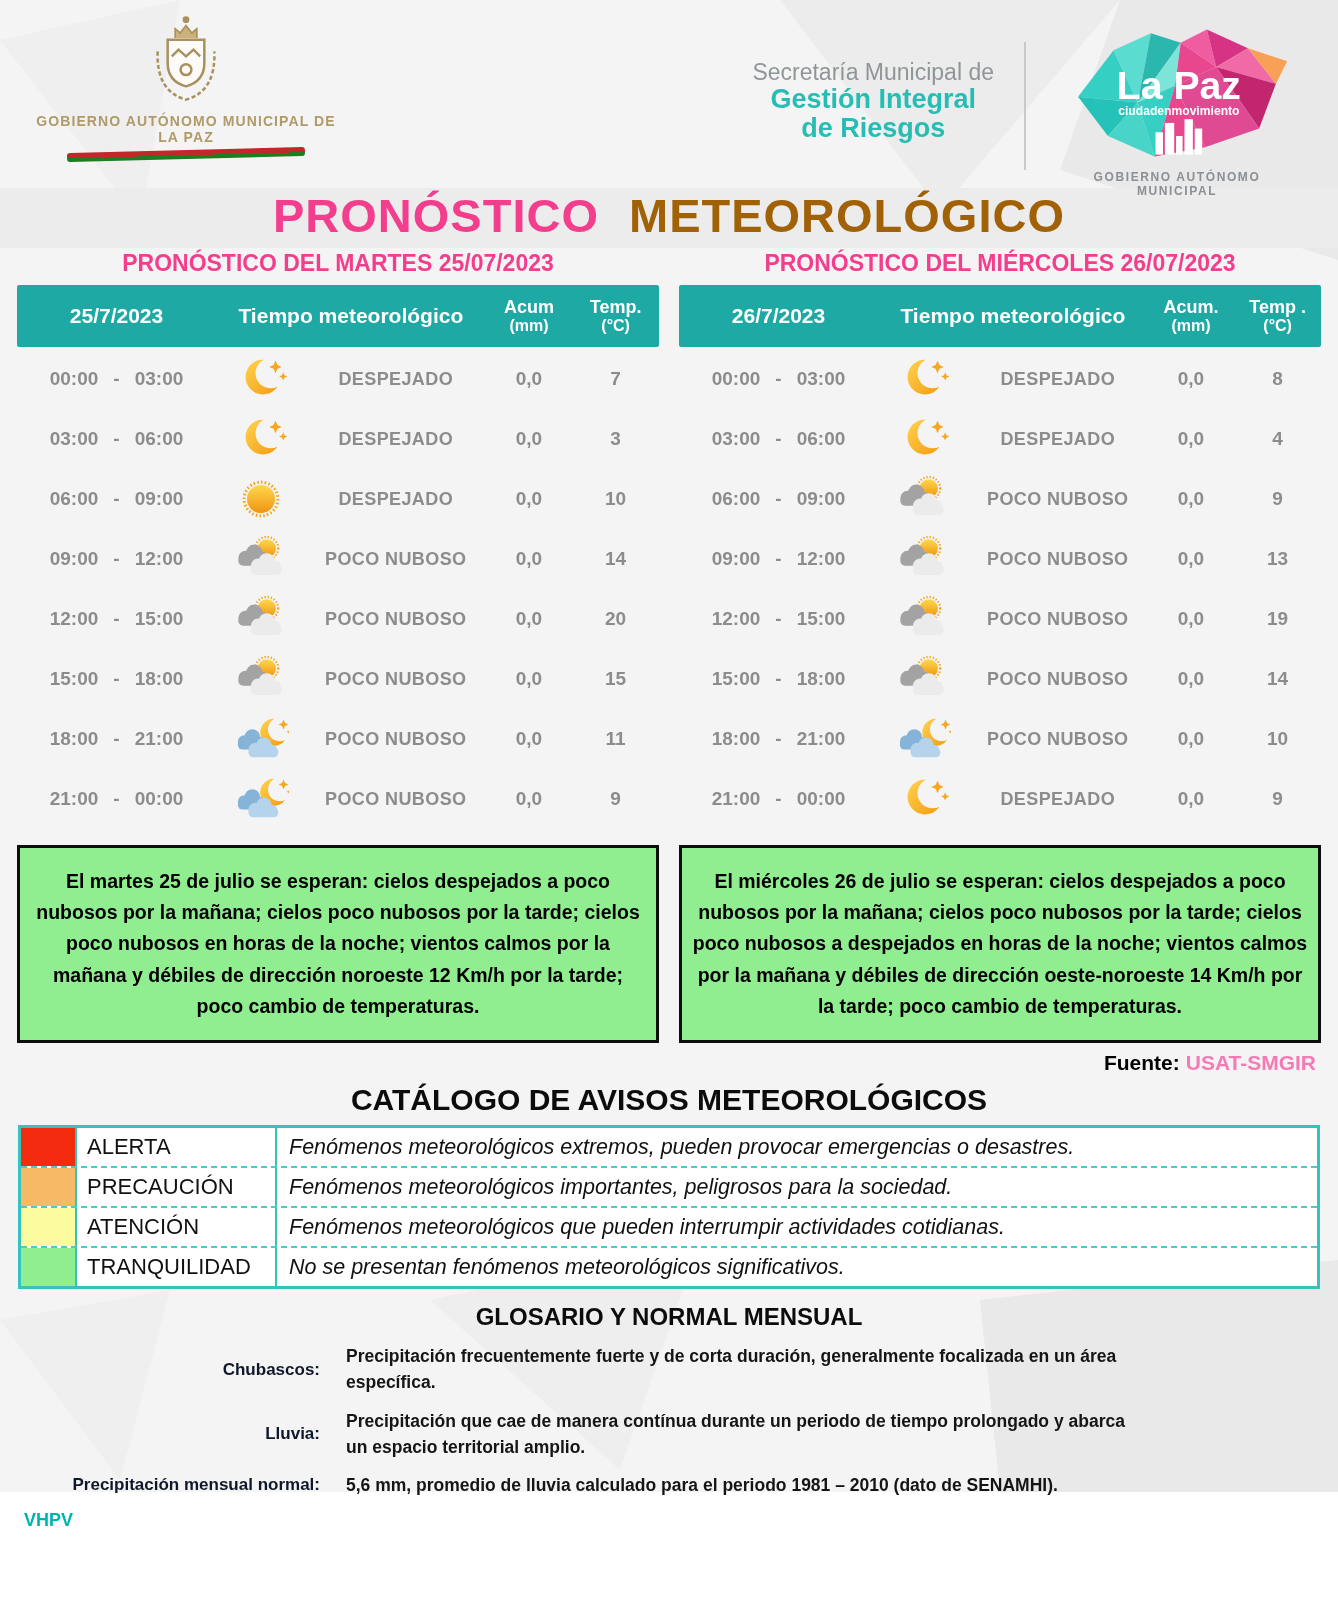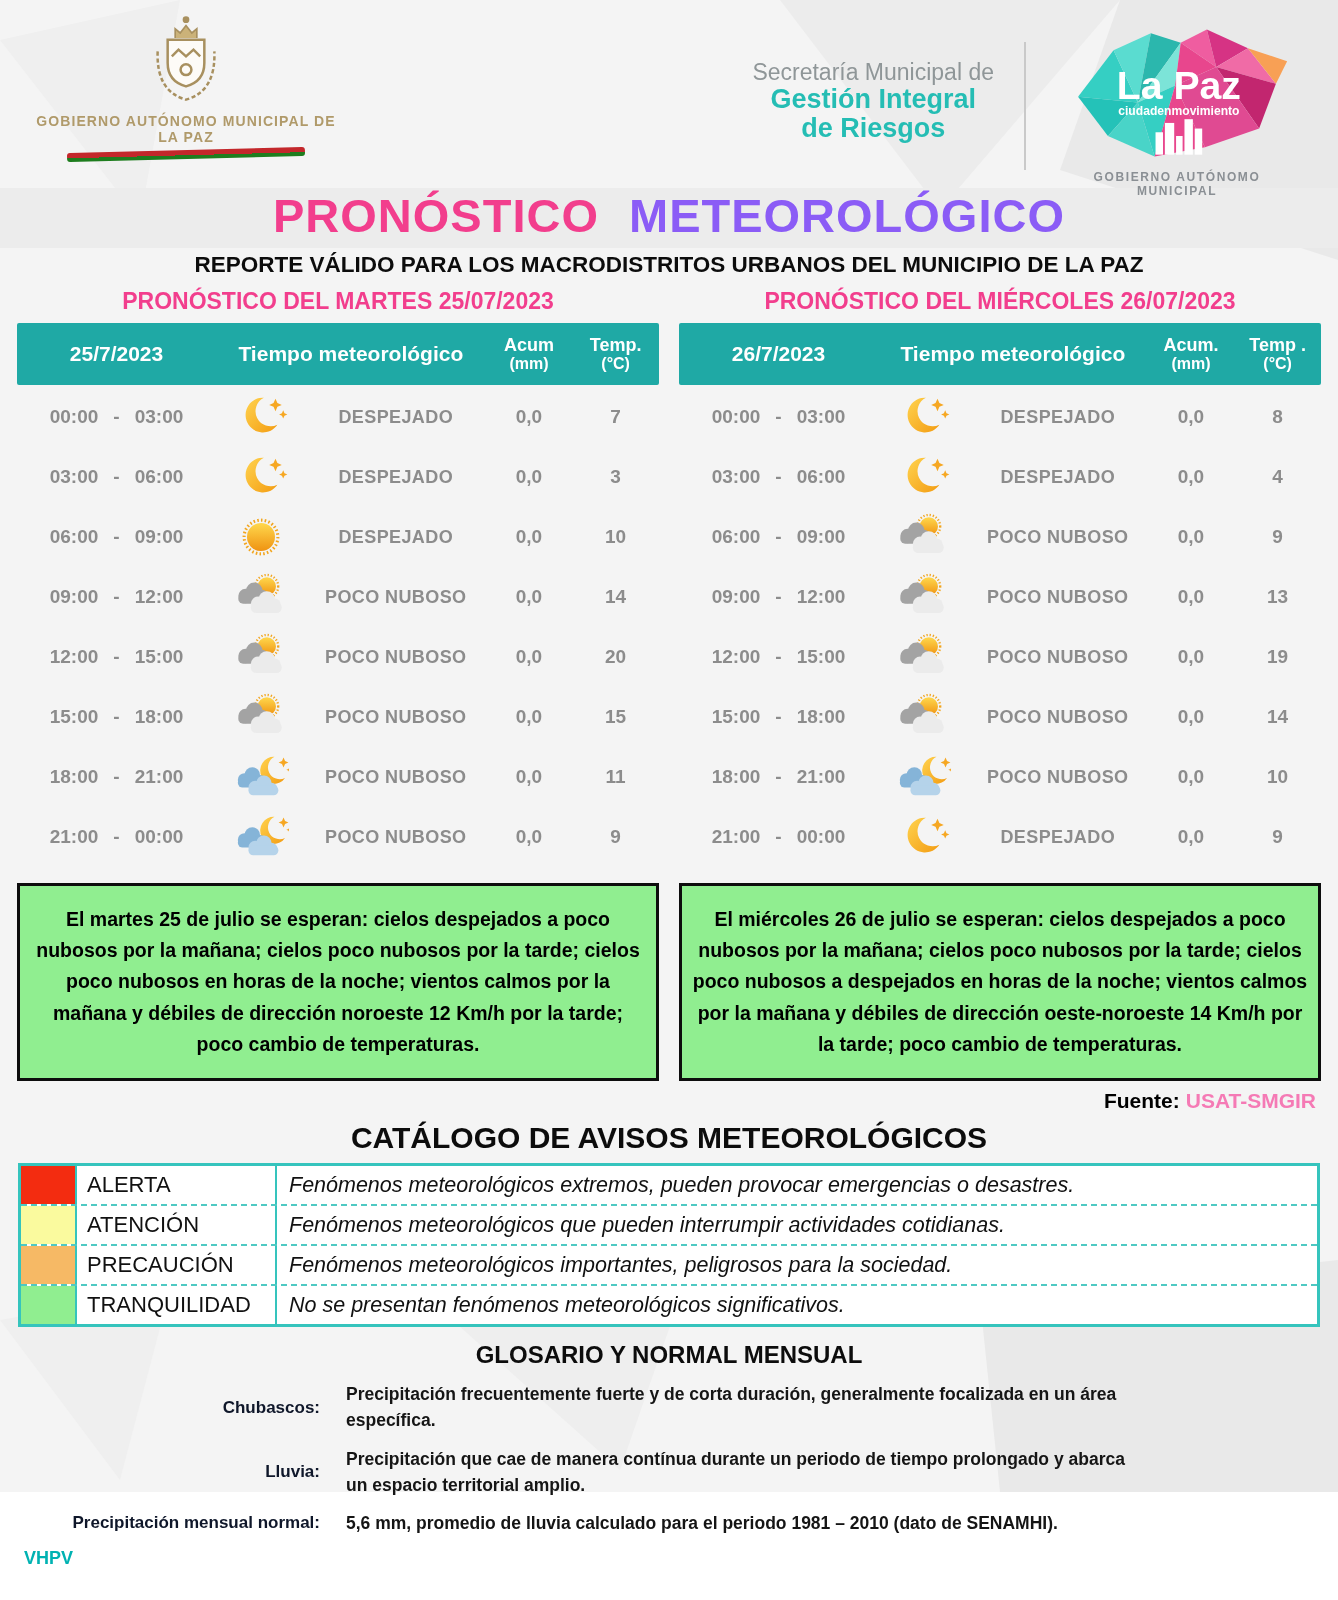--- a/index.html
+++ b/index.html
@@ -21,21 +21,21 @@
   .sec-l1{color:#8f9698;font-size:23px;}
   .sec-l2,.sec-l3{color:#25bdb4;font-weight:bold;font-size:27px;}
   .divider{width:2px;height:128px;background:#c9c9c9;margin:34px 26px 0 30px;}
   .lapaz{width:250px;text-align:center;margin-top:16px;}
   .lapaz-caption{font-size:12px;font-weight:bold;color:#8a8f94;letter-spacing:1.6px;margin-top:2px;}
 
   
   .titlebar{background:#ececec;text-align:center;padding:1px 0 5px;}
   .titlebar h1{margin:0;font-size:47px;font-weight:800;letter-spacing:1px;line-height:1.15;}
   .t-pink{color:#f23e8d;}
-  .t-teal{color:#8b5cf6;margin-left:30px;}
+  .t-teal{color:#a16207;margin-left:30px;}
   .report-subtitle{text-align:center;font-weight:bold;font-size:22.5px;color:#0c0c0c;margin:4px 0 8px;}
 
   
   .cols{display:flex;gap:20px;padding:0 17px;}
   .col{flex:1;min-width:0;}
   .col-heading{color:#f23e8d;font-weight:bold;font-size:23px;text-align:center;padding:2px 0 8px;}
   .thead{display:grid;grid-template-columns:31% 14% 28% 13.5% 13.5%;background:#1fa9a5;color:#fff;
          font-weight:bold;align-items:center;height:62px;text-align:center;border-radius:2px;}
   .th-date{grid-column:1;font-size:21px;}
   .th-weather{grid-column:2 / span 2;font-size:21px;text-align:center;}
@@ -153,21 +153,20 @@
           <text x="122" y="80" text-anchor="middle" font-size="42" font-weight="bold" fill="#ffffff">La Paz</text>
           <text x="122" y="98" text-anchor="middle" font-size="13" font-weight="bold" fill="#ffffff">ciudadenmovimiento</text>
         </svg>
         <div class="lapaz-caption">GOBIERNO AUTÓNOMO MUNICIPAL</div>
       </div>
     </div>
 
     <div class="titlebar">
       <h1><span class="t-pink">PRONÓSTICO</span><span class="t-teal">METEOROLÓGICO</span></h1>
     </div>
-    <div class="report-subtitle">REPORTE VÁLIDO PARA LOS MACRODISTRITOS URBANOS DEL MUNICIPIO DE LA PAZ</div>
 
     <div class="cols">
       <div class="col">
         <div class="col-heading">PRONÓSTICO DEL MARTES 25/07/2023</div>
         <div class="thead">
           <div class="th-date">25/7/2023</div>
           <div class="th-weather">Tiempo meteorológico</div>
           <div class="th-two">
               <div>Acum</div>
               <div class="unit">(mm)</div>
@@ -633,28 +632,28 @@
     </div>
 
     <div class="catalog-title">CATÁLOGO DE AVISOS METEOROLÓGICOS</div>
     <div class="catalog">
       <div class="cat-row">
         <div class="cat-swatch" style="background: rgb(243, 44, 16);"></div>
         <div class="cat-label">ALERTA</div>
         <div class="cat-desc">Fenómenos meteorológicos extremos, pueden provocar emergencias o desastres.</div>
       </div>
       <div class="cat-row">
+        <div class="cat-swatch" style="background: rgb(246, 185, 101);"></div>
+        <div class="cat-label">PRECAUCIÓN</div>
+        <div class="cat-desc">Fenómenos meteorológicos importantes, peligrosos para la sociedad.</div>
+      </div>
+      <div class="cat-row">
         <div class="cat-swatch" style="background: rgb(250, 250, 158);"></div>
         <div class="cat-label">ATENCIÓN</div>
         <div class="cat-desc">Fenómenos meteorológicos que pueden interrumpir actividades cotidianas.</div>
-      </div>
-      <div class="cat-row">
-        <div class="cat-swatch" style="background: rgb(246, 185, 101);"></div>
-        <div class="cat-label">PRECAUCIÓN</div>
-        <div class="cat-desc">Fenómenos meteorológicos importantes, peligrosos para la sociedad.</div>
       </div>
       <div class="cat-row">
         <div class="cat-swatch" style="background: rgb(144, 238, 144);"></div>
         <div class="cat-label">TRANQUILIDAD</div>
         <div class="cat-desc">No se presentan fenómenos meteorológicos significativos.</div>
       </div>
     </div>
 
     <div class="glossary-title">GLOSARIO Y NORMAL MENSUAL</div>
     <div>

